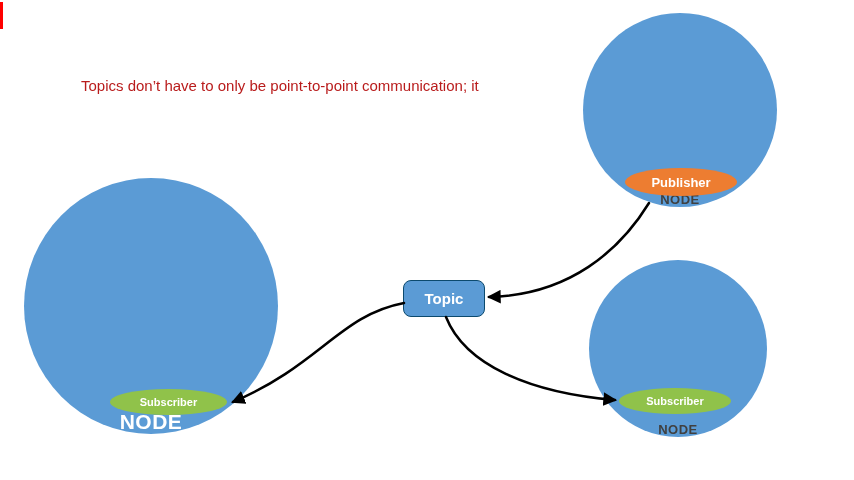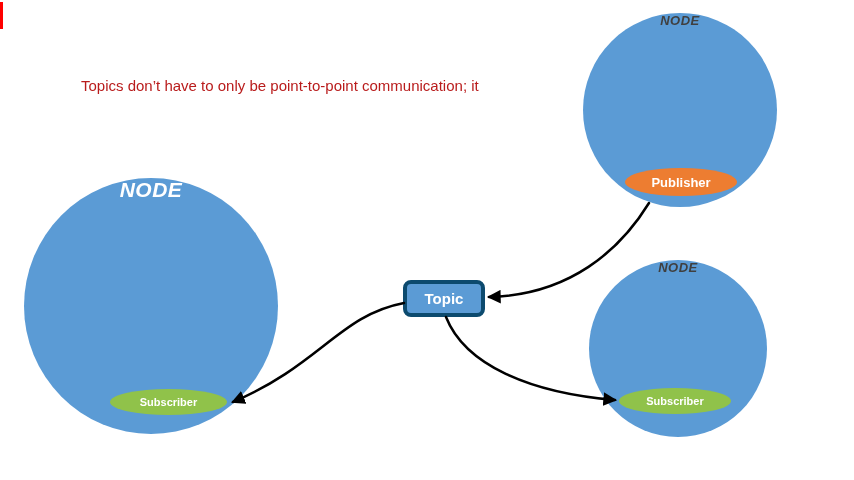--- a/index.html
+++ b/index.html
@@ -31,23 +31,22 @@
     font-size: 15px;
     line-height: 27px;
     color: #b91c1c;
     margin: 16px;
   }
   .node {
     position: absolute;
     border-radius: 50%;
     background: #5b9bd5;
     display: flex;
-    align-items: flex-start;
+    align-items: flex-end;
     justify-content: center;
-    font-style: italic;
   }
   .node-left   { left: 24px;  top: 178px; width: 254px; height: 256px; }
   .node-tr     { left: 583px; top: 13px;  width: 194px; height: 194px; }
   .node-br     { left: 589px; top: 260px; width: 178px; height: 177px; }
   .node-label-white {
     color: #ffffff;
     font-weight: bold;
     font-size: 21px;
     letter-spacing: 0.5px;
   }
@@ -71,21 +70,21 @@
   .pill-publisher  { left: 625px; top: 168px; width: 112px; height: 28px; background: #ed7d31; font-size: 13px; }
   .pill-sub-left   { left: 110px; top: 389px; width: 117px; height: 26px; background: #90c24a; }
   .pill-sub-right  { left: 619px; top: 388px; width: 112px; height: 26px; background: #90c24a; }
   .topic-box {
     position: absolute;
     left: 403px;
     top: 280px;
     width: 82px;
     height: 37px;
     background: #5b9bd5;
-    border: 4px solid #0c4a6e;
+    border: 1px solid #0c4a6e;
     border-radius: 8px;
     box-sizing: border-box;
     display: flex;
     align-items: center;
     justify-content: center;
     color: #ffffff;
     font-weight: bold;
     font-size: 15px;
   }
   .arrows {

